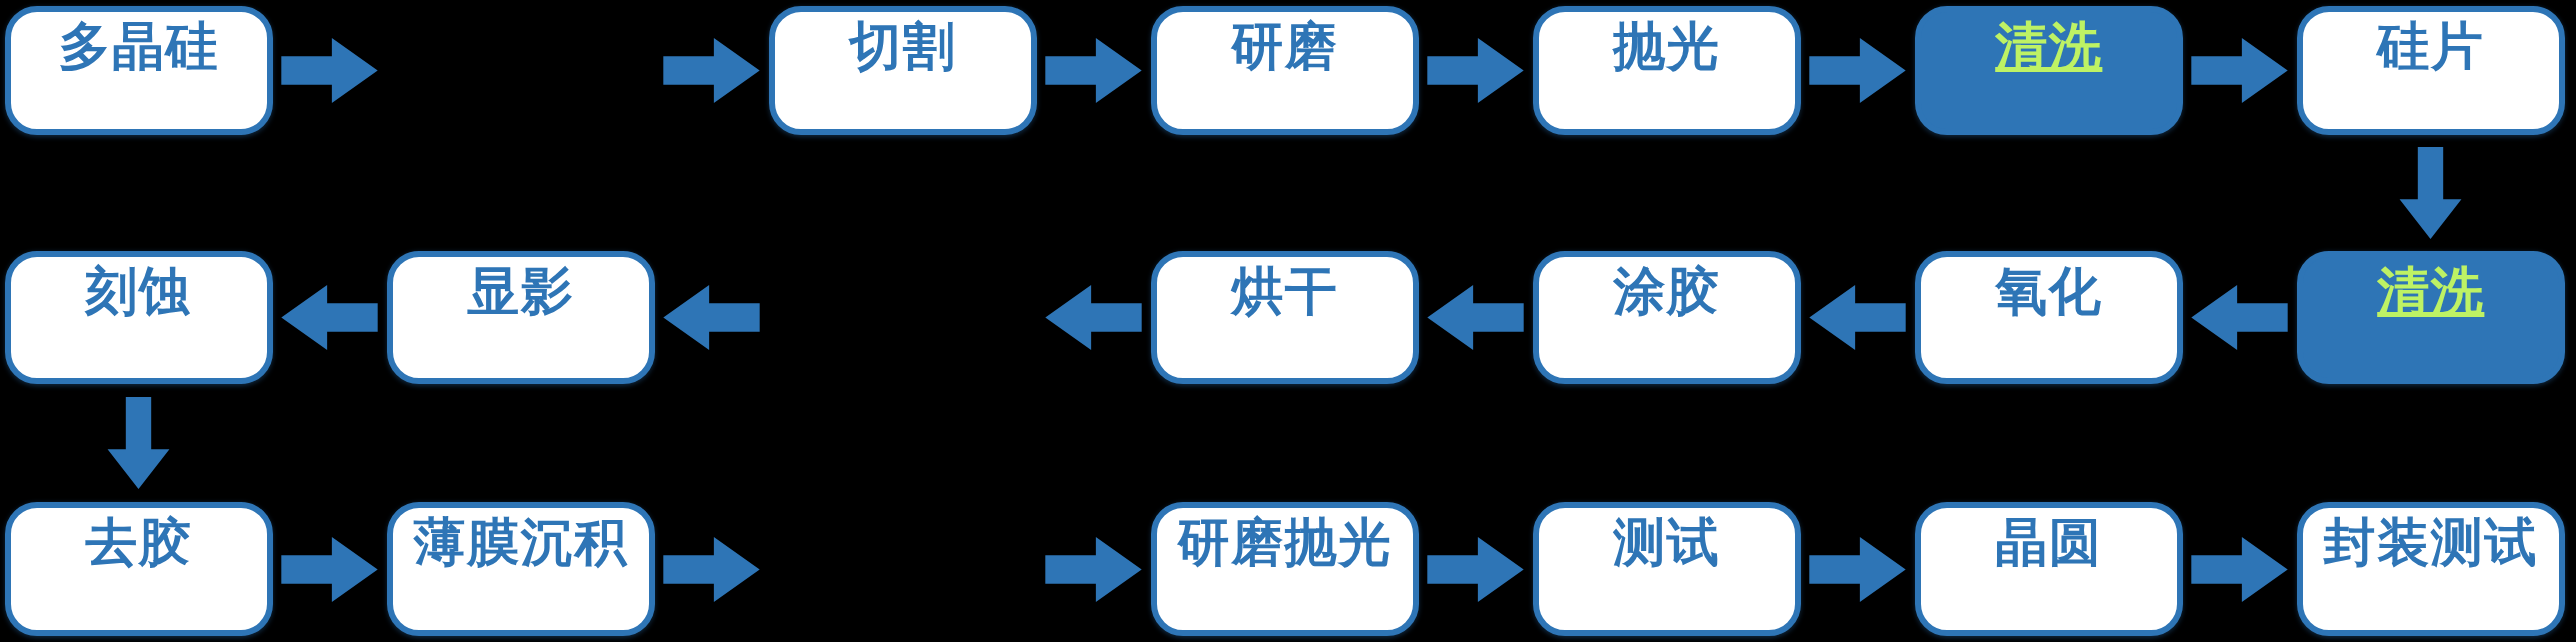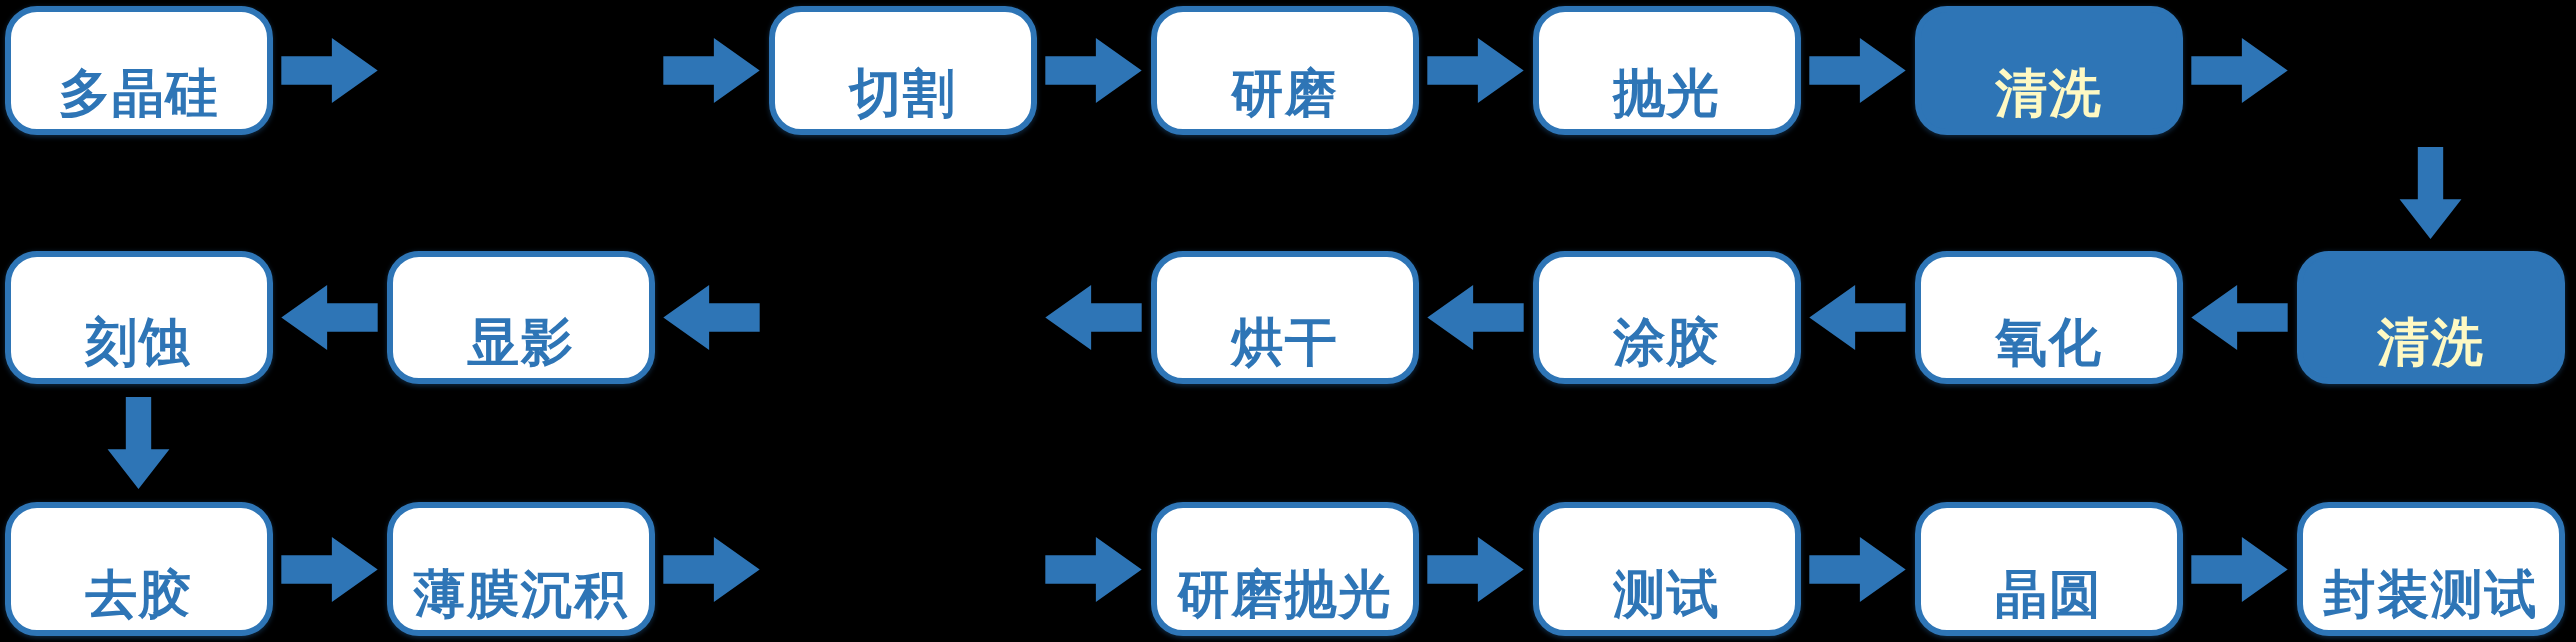--- a/index.html
+++ b/index.html
@@ -13,30 +13,31 @@
     display:grid;
     grid-template-columns:268px repeat(6, 114px 268px);
     grid-template-rows:129px 116px 133px 118px 134px;
     padding:6.4px 4.8px;
   }
 
   .box {
     background:var(--boxfill);
     border:6.4px solid var(--accent);
     border-radius:32px;
-    display:flex; align-items:flex-end; justify-content:center;
+    display:flex; align-items:flex-start; justify-content:center;
     color:var(--accent);
     font-size:52px; font-weight:bold;
     letter-spacing:1.6px;
     box-shadow:0 1.6px 4.8px rgba(46,117,182,0.35);
   }
   .box.highlighted {
     background:var(--accent);
     border-color:var(--accent);
-    color:#fef9c3;
+    color:#bef264;
+    text-decoration:underline;
   }
 
   .gap {
     display:flex; align-items:center; justify-content:center;
     color:var(--accent);
   }
   .gap svg { display:block; }
 </style>
 </head>
 <body>
@@ -81,20 +82,23 @@
       </svg>
   </div>
   <div class="box highlighted" style="grid-row:1;grid-column:11">
     <span>清洗</span>
   </div>
   <div class="gap" style="grid-row:1;grid-column:12">
     <svg width="97" height="79" viewBox="0 0 122 100">
         <polygon points="0,32 64,32 64,9 122,50 64,91 64,68 0,68" fill="currentColor"></polygon>
       </svg>
   </div>
+  <div class="box" style="grid-row:1;grid-column:13">
+    <span>硅片</span>
+  </div>
 
   <div class="gap" style="grid-row:2;grid-column:13">
     <svg width="73" height="92" viewBox="0 0 92 116">
         <polygon points="30,0 62,0 62,66 85,66 46,116 7,66 30,66" fill="currentColor"></polygon>
       </svg>
   </div>
 
   <div class="box" style="grid-row:3;grid-column:1">
     <span>刻蚀</span>
   </div>

